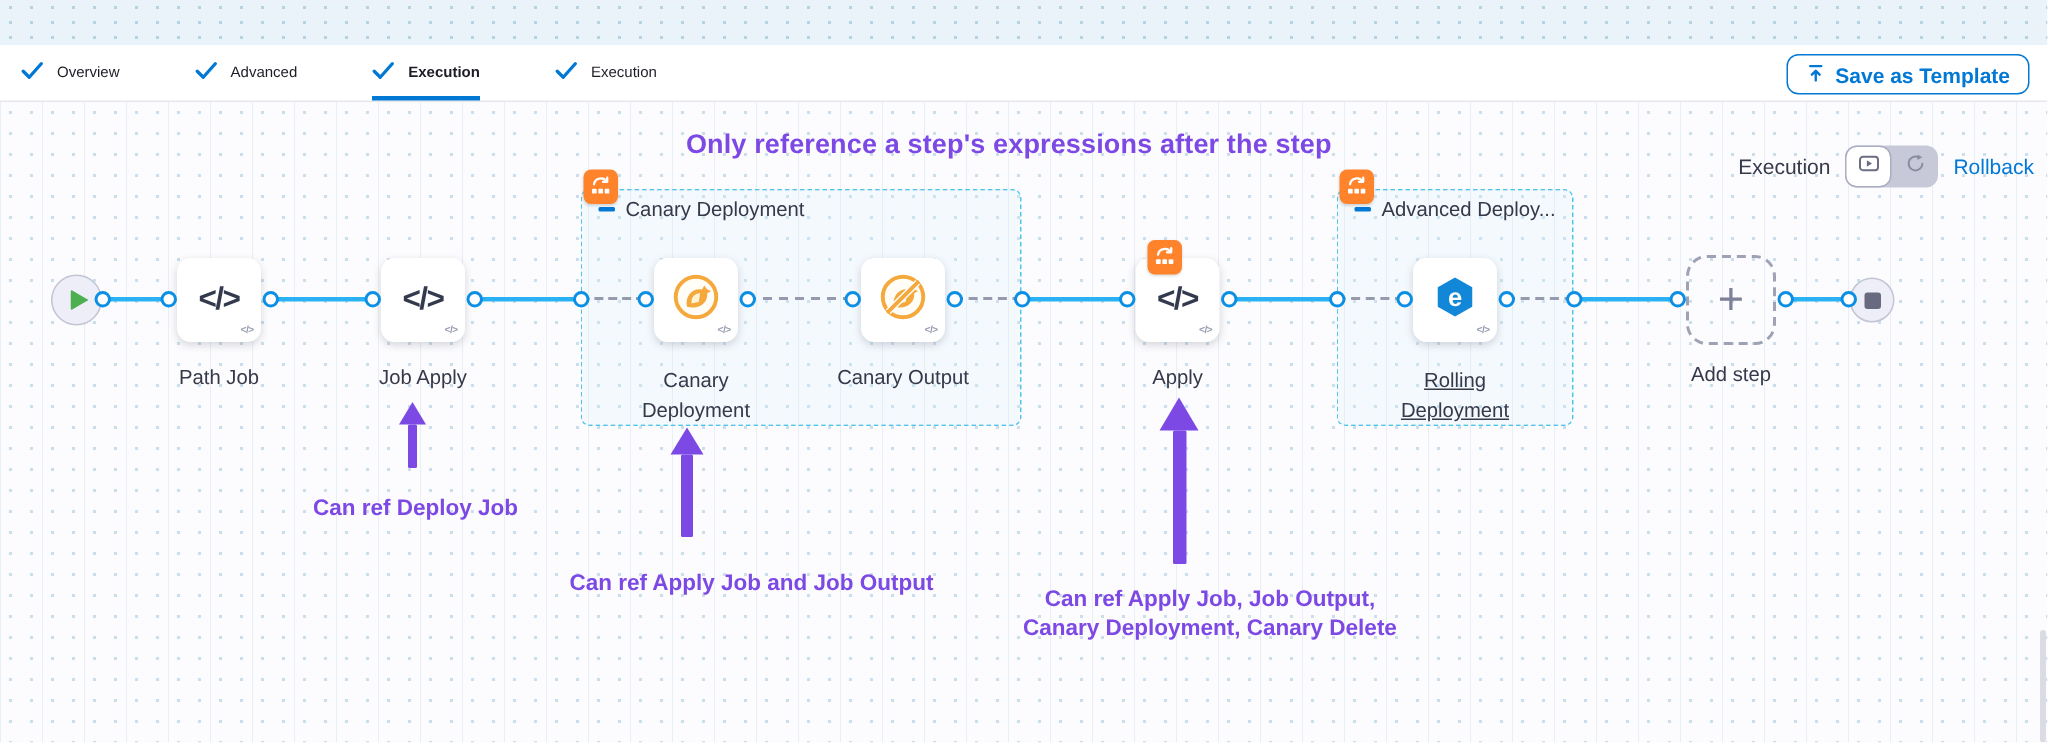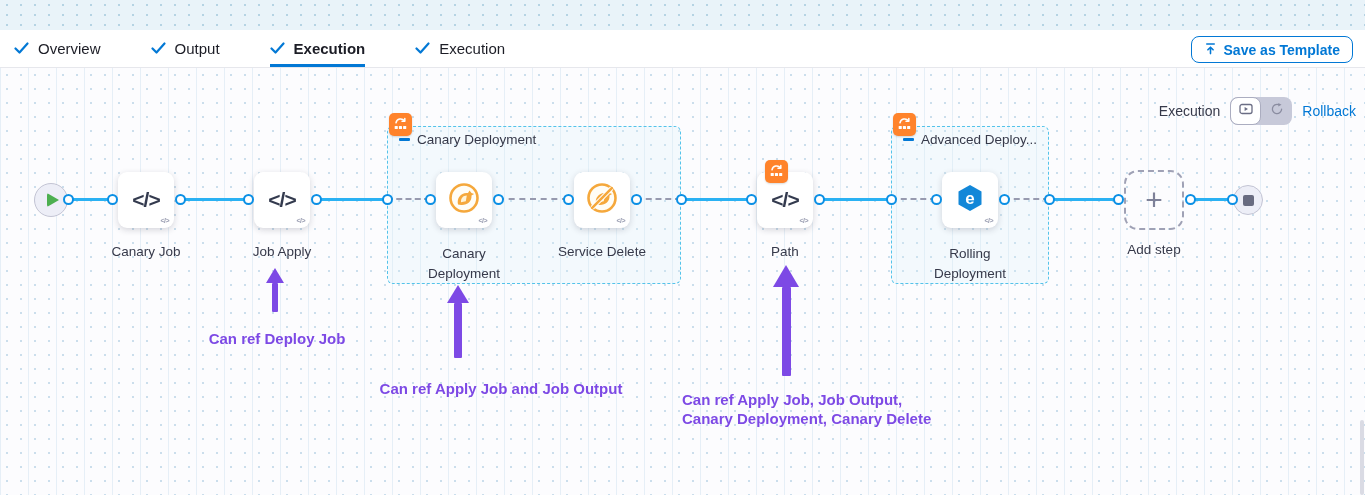--- a/index.html
+++ b/index.html
@@ -13,21 +13,21 @@
     background-size: 14px 10px;
   }
 
   
   .tabbar {
     height:38px; background:#fff; border-bottom:1px solid #E6E7EC;
     display:flex; align-items:stretch; padding-left:14px; position:relative;
   }
   .tabs { display:flex; gap:50px; height:100%; }
   .tab {
-    display:flex; align-items:center; gap:9px; font-size:15px; color:#1C1D26;
+    display:flex; align-items:center; gap:9px; font-size:10px; color:#1C1D26;
     border-bottom:3px solid transparent; padding-top:3px; cursor:pointer; white-space:nowrap;
   }
   .tab.active { font-weight:bold; border-bottom-color:#0278D5; }
   .save-btn {
     position:absolute; right:12px; top:6px; height:27px; padding:0 12px;
     display:flex; align-items:center; gap:7px;
     border:1px solid #0278D5; border-radius:8px; background:#fff;
     color:#0278D5; font-size:14px; font-weight:bold; cursor:pointer;
   }
 
@@ -110,42 +110,42 @@
     border:2px dashed #9FA1B5; border-radius:14px; background:transparent;
     display:flex; align-items:center; justify-content:center; z-index:3; cursor:pointer;
   }
   .plus-glyph { font-size:30px; font-weight:300; color:#7E8198; line-height:1; }
 
   
   .arrow { position:absolute; display:flex; flex-direction:column; align-items:center; z-index:2; }
   .arrow-head { width:0; height:0; }
   .arrow-shaft { background:#7D49E5; border-radius:1px; }
   .note { position:absolute; color:#7D49E5; font-weight:bold; font-size:15px; white-space:nowrap; z-index:2; }
-  .note .line { line-height:19px; }
+  .note .line { line-height:19px;text-align:center; }
 
   .v-scrollbar { position:absolute; right:1px; top:352px; width:4px; height:75px; background:#DADBE4; border-radius:2px; cursor:pointer; }
 </style>
 </head>
 <body>
 
 <div class="top-strip"></div>
 
 <div class="tabbar">
   <div class="tabs">
     <div class="tab">
       <span><svg width="15" height="12" viewBox="0 0 15 12">
             <path d="M1.5 6.5l4 4L13.5 1.5" fill="none" stroke="#0278D5" stroke-width="2.2" stroke-linecap="round" stroke-linejoin="round"></path>
           </svg></span>
       <span>Overview</span>
     </div>
     <div class="tab">
       <span><svg width="15" height="12" viewBox="0 0 15 12">
             <path d="M1.5 6.5l4 4L13.5 1.5" fill="none" stroke="#0278D5" stroke-width="2.2" stroke-linecap="round" stroke-linejoin="round"></path>
           </svg></span>
-      <span>Output</span>
+      <span>Advanced</span>
     </div>
     <div class="tab active">
       <span><svg width="15" height="12" viewBox="0 0 15 12">
             <path d="M1.5 6.5l4 4L13.5 1.5" fill="none" stroke="#0278D5" stroke-width="2.2" stroke-linecap="round" stroke-linejoin="round"></path>
           </svg></span>
       <span>Execution</span>
     </div>
     <div class="tab">
       <span><svg width="15" height="12" viewBox="0 0 15 12">
             <path d="M1.5 6.5l4 4L13.5 1.5" fill="none" stroke="#0278D5" stroke-width="2.2" stroke-linecap="round" stroke-linejoin="round"></path>
@@ -157,20 +157,21 @@
     <span><svg width="13" height="13" viewBox="0 0 14 14">
           <path d="M3 2.2h8" stroke="#0278D5" stroke-width="1.7" stroke-linecap="round" fill="none"></path>
           <path d="M7 12.5V5.8M4.2 8.4L7 5.6l2.8 2.8" fill="none" stroke="#0278D5" stroke-width="1.7" stroke-linecap="round" stroke-linejoin="round"></path>
         </svg></span>
     <span>Save as Template</span>
   </button>
 </div>
 
 <div class="canvas">
 
+  <div class="heading">Only reference a step's expressions after the step</div>
 
   <div class="mode-switch">
     <span class="mode-label">Execution</span>
     <div class="toggle">
       <div class="toggle-seg selected">
         <span><svg width="14" height="14" viewBox="0 0 14 14">
               <rect x="1" y="2.5" width="12" height="9" rx="2" fill="none" stroke="#6A6D84" stroke-width="1.3"></rect>
               <path d="M5.6 4.9l3.4 2.1-3.4 2.1z" fill="#6A6D84"></path>
             </svg></span>
       </div>
@@ -300,26 +301,26 @@
           <polygon points="18,5 29.5,11.5 29.5,24.5 18,31 6.5,24.5 6.5,11.5" fill="#1287D8"></polygon>
           <text x="18" y="24" text-anchor="middle" font-size="17" font-weight="bold" fill="#fff" font-family="Liberation Sans, sans-serif">e</text>
         </svg></span>
     <span class="mini-code">&lt;/&gt;</span>
   </div>
 
   <div class="add-step">
     <span class="plus-glyph">+</span>
   </div>
 
-  <div class="node-label" style="left:146px;">Canary Job</div>
+  <div class="node-label" style="left:146px;">Path Job</div>
   <div class="node-label" style="left:282px;">Job Apply</div>
   <div class="node-label wrap" style="left:464px;">Canary Deployment</div>
-  <div class="node-label" style="left:602px;">Service Delete</div>
-  <div class="node-label" style="left:785px;">Path</div>
-  <div class="node-label wrap" style="left:970px;">Rolling Deployment</div>
+  <div class="node-label" style="left:602px;">Canary Output</div>
+  <div class="node-label" style="left:785px;">Apply</div>
+  <div class="node-label wrap" style="left:970px;text-decoration:underline;">Rolling Deployment</div>
   <div class="node-label" style="left:1154px; top:174px;">Add step</div>
 
   <div class="arrow" style="left:266px; top:200px;">
     <div class="arrow-head" style="border-left:9px solid transparent; border-right:9px solid transparent; border-bottom:15px solid #7D49E5;"></div>
     <div class="arrow-shaft" style="width:6px; height:29px;"></div>
   </div>
   <div class="arrow" style="left:447px; top:217px;">
     <div class="arrow-head" style="border-left:11px solid transparent; border-right:11px solid transparent; border-bottom:18px solid #7D49E5;"></div>
     <div class="arrow-shaft" style="width:8px; height:55px;"></div>
   </div>

